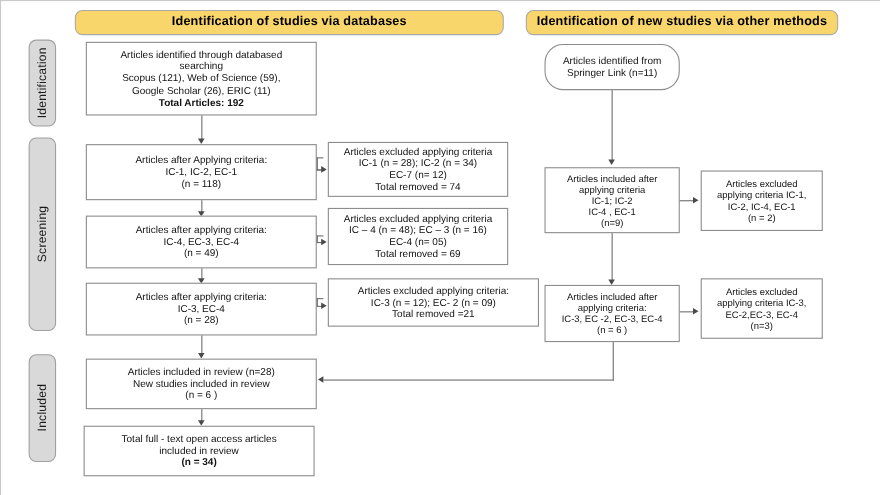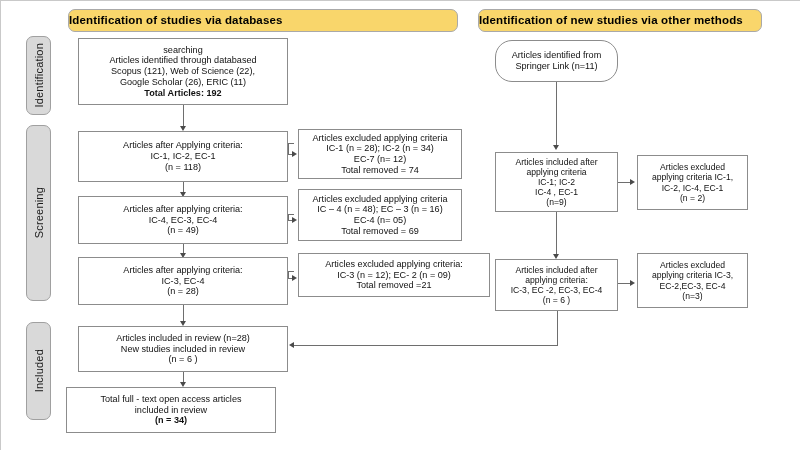--- a/index.html
+++ b/index.html
@@ -33,20 +33,21 @@
     box-sizing: border-box;
     background: #F9D66B;
     border: 1px solid #a9a9a9;
     border-radius: 7px;
     color: #000000;
     font-size: 11.5px;
     font-weight: bold;
     letter-spacing: 0.15px;
     display: flex;
     align-items: center;
+    justify-content: center;
     text-align: center;
     line-height: 1.1;
   }
 
   
   .stage-bar {
     position: absolute;
     box-sizing: border-box;
     background: #D9D9D9;
     border: 1px solid #a0a0a0;
@@ -136,23 +137,23 @@
 
   <div class="stage-bar" style="left:26px; top:125px; width:25px; height:176px;">
     <span class="stage-label">Screening</span>
   </div>
 
   <div class="stage-bar" style="left:26px; top:322px; width:25px; height:98px;">
     <span class="stage-label">Included</span>
   </div>
 
   <div class="flow-box fs-95" style="left:78px; top:38px; width:210px; height:67px;">
+    <span class="ln">Articles identified through databased</span>
     <span class="ln">searching</span>
-    <span class="ln">Articles identified through databased</span>
-    <span class="ln">Scopus (121), Web of Science (22),</span>
+    <span class="ln">Scopus (121), Web of Science (59),</span>
     <span class="ln">Google Scholar (26), ERIC (11)</span>
     <span class="ln bold">Total Articles: 192</span>
   </div>
 
   <div class="conn conn-v" style="left:183px; top:105px; height:23px;"></div>
   <div class="arrow arrow-down" style="left:179.5px; top:126px;"></div>
 
   <div class="flow-box fs-95" style="left:78px; top:131px; width:210px; height:51px;">
     <span class="ln">Articles after Applying criteria:</span>
     <span class="ln">IC-1, IC-2, EC-1</span>
@@ -218,21 +219,21 @@
 
   <div class="flow-box fs-95" style="left:78px; top:326px; width:210px; height:46px;align-items:flex-end;">
     <span class="ln">Articles included in review (n=28)</span>
     <span class="ln">New studies included in review</span>
     <span class="ln">(n = 6 )</span>
   </div>
 
   <div class="conn conn-v" style="left:183px; top:372px; height:12px;"></div>
   <div class="arrow arrow-down" style="left:179.5px; top:382px;"></div>
 
-  <div class="flow-box fs-95" style="left:66px; top:387px; width:210px; height:46px;">
+  <div class="flow-box fs-95" style="left:76px; top:387px; width:210px; height:46px;">
     <span class="ln">Total full - text open access articles</span>
     <span class="ln">included in review</span>
     <span class="ln bold">(n = 34)</span>
   </div>
 
   <div class="flow-box fs-95" style="left:495px; top:40px; width:123px; height:42px;border-radius:17px;">
     <span class="ln">Articles identified from</span>
     <span class="ln">Springer Link (n=11)</span>
   </div>
 

